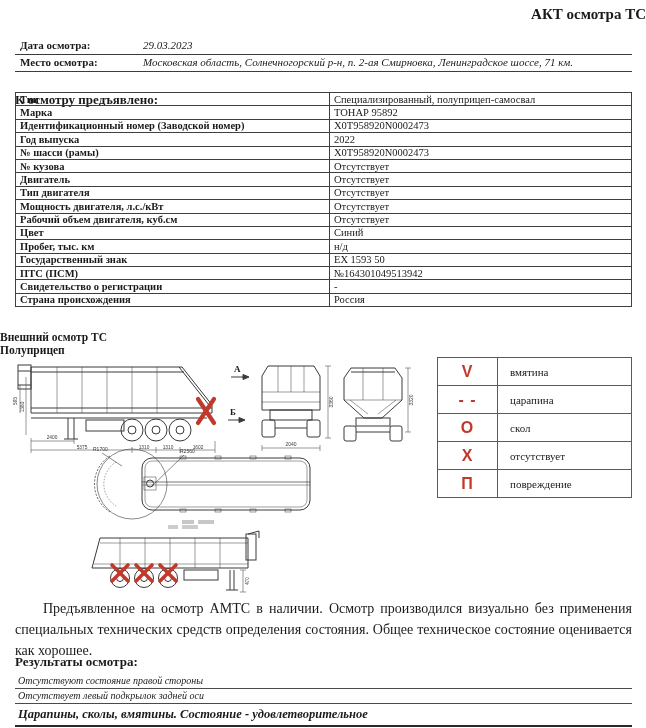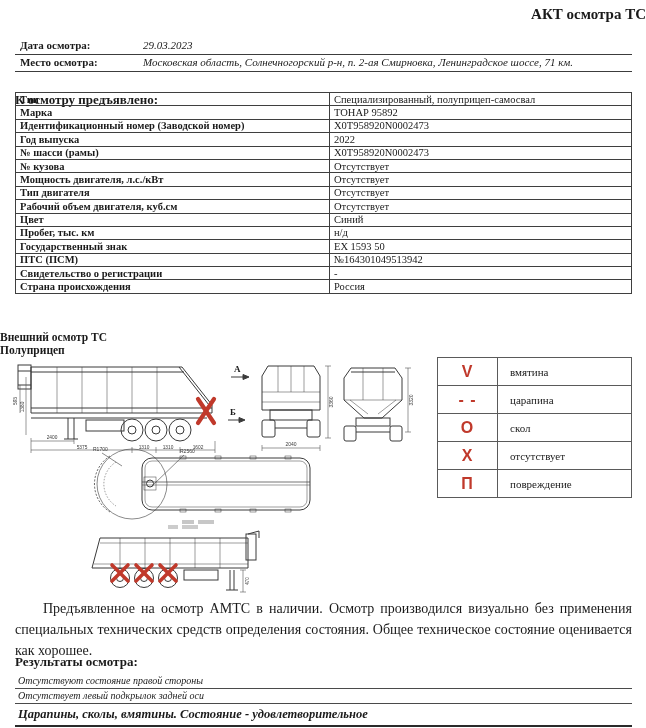--- a/index.html
+++ b/index.html
@@ -114,25 +114,29 @@
         </tr>
       <tr>
           <td class="lbl">№ шасси (рамы)</td>
           <td>X0T958920N0002473</td>
         </tr>
       <tr>
           <td class="lbl">№ кузова</td>
           <td>Отсутствует</td>
         </tr>
       <tr>
+          <td class="lbl">Двигатель</td>
+          <td>Отсутствует</td>
+        </tr>
+      <tr>
+          <td class="lbl">Тип двигателя</td>
+          <td>Отсутствует</td>
+        </tr>
+      <tr>
           <td class="lbl">Мощность двигателя, л.с./кВт</td>
-          <td>Отсутствует</td>
-        </tr>
-      <tr>
-          <td class="lbl">Тип двигателя</td>
           <td>Отсутствует</td>
         </tr>
       <tr>
           <td class="lbl">Рабочий объем двигателя, куб.см</td>
           <td>Отсутствует</td>
         </tr>
       <tr>
           <td class="lbl">Цвет</td>
           <td>Синий</td>
         </tr>

